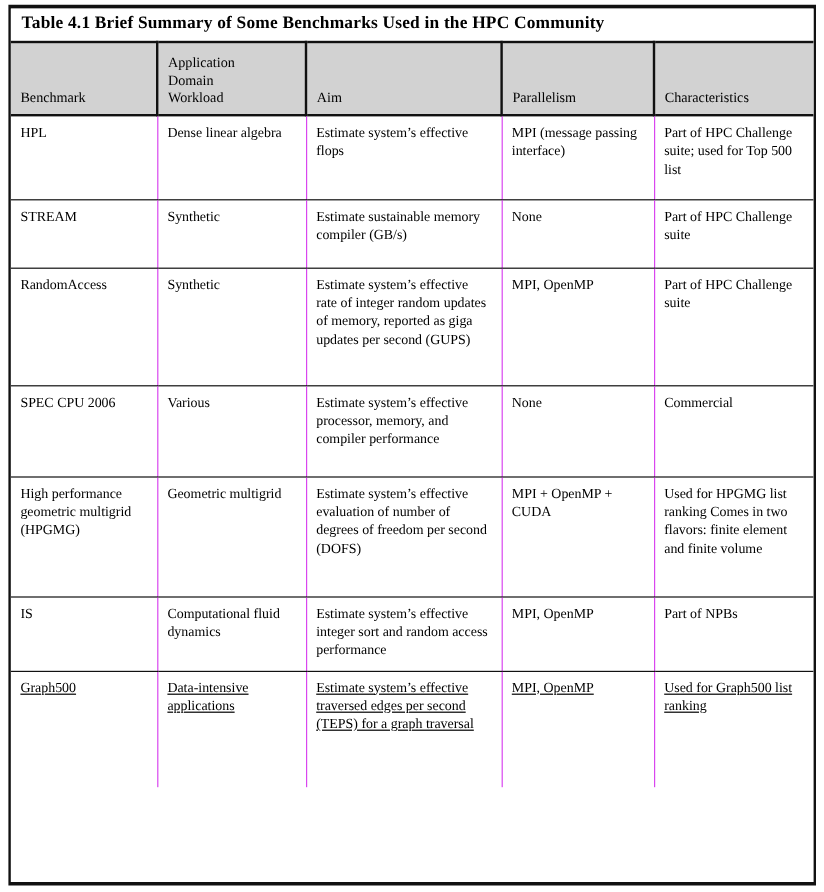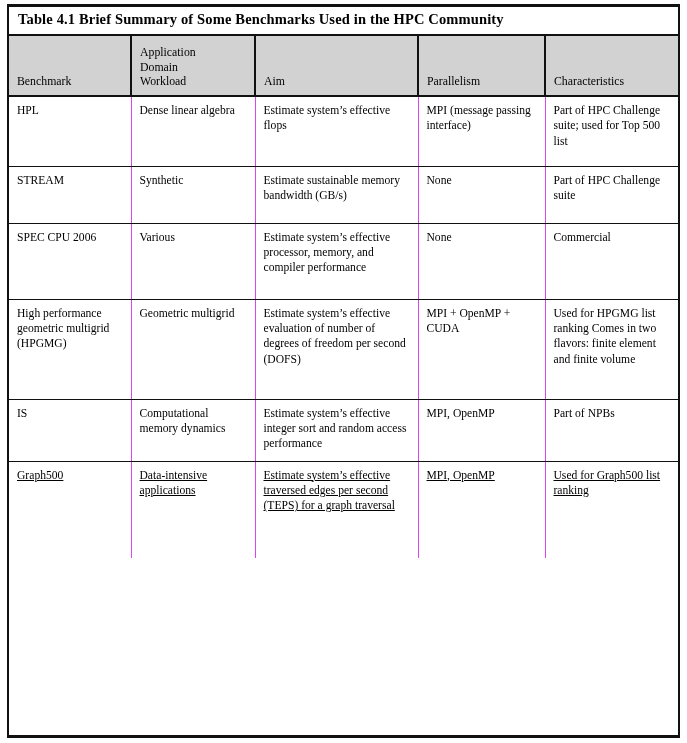--- a/index.html
+++ b/index.html
@@ -136,41 +136,48 @@
           <tr style="height: 70px;">
             <td>HPL</td>
             <td>Dense linear algebra</td>
             <td>Estimate system’s effective flops</td>
             <td>MPI (message passing interface)</td>
             <td>Part of HPC Challenge suite; used for Top 500 list</td>
           </tr>
           <tr style="height: 57px;">
             <td>STREAM</td>
             <td>Synthetic</td>
-            <td>Estimate sustainable memory bandwidth (GB/s)</td>
+            <td>Estimate sustainable memory compiler (GB/s)</td>
             <td>None</td>
+            <td>Part of HPC Challenge suite</td>
+          </tr>
+          <tr style="height: 98px;">
+            <td>RandomAccess</td>
+            <td>Synthetic</td>
+            <td>Estimate system’s effective rate of integer random updates of memory, reported as giga updates per second (GUPS)</td>
+            <td>MPI, OpenMP</td>
             <td>Part of HPC Challenge suite</td>
           </tr>
           <tr style="height: 76px;">
             <td>SPEC CPU 2006</td>
             <td>Various</td>
             <td>Estimate system’s effective processor, memory, and compiler performance</td>
             <td>None</td>
             <td>Commercial</td>
           </tr>
           <tr style="height: 100px;">
             <td>High performance geometric multigrid (HPGMG)</td>
             <td>Geometric multigrid</td>
             <td>Estimate system’s effective evaluation of number of degrees of freedom per second (DOFS)</td>
             <td>MPI + OpenMP + CUDA</td>
             <td>Used for HPGMG list ranking Comes in two flavors: finite element and finite volume</td>
           </tr>
           <tr style="height: 62px;">
             <td>IS</td>
-            <td>Computational memory dynamics</td>
+            <td>Computational fluid dynamics</td>
             <td>Estimate system’s effective integer sort and random access performance</td>
             <td>MPI, OpenMP</td>
             <td>Part of NPBs</td>
           </tr>
           <tr style="height: 97px; text-decoration: underline;">
             <td>Graph500</td>
             <td>Data-intensive applications</td>
             <td>Estimate system’s effective traversed edges per second (TEPS) for a graph traversal</td>
             <td>MPI, OpenMP</td>
             <td>Used for Graph500 list ranking</td>

